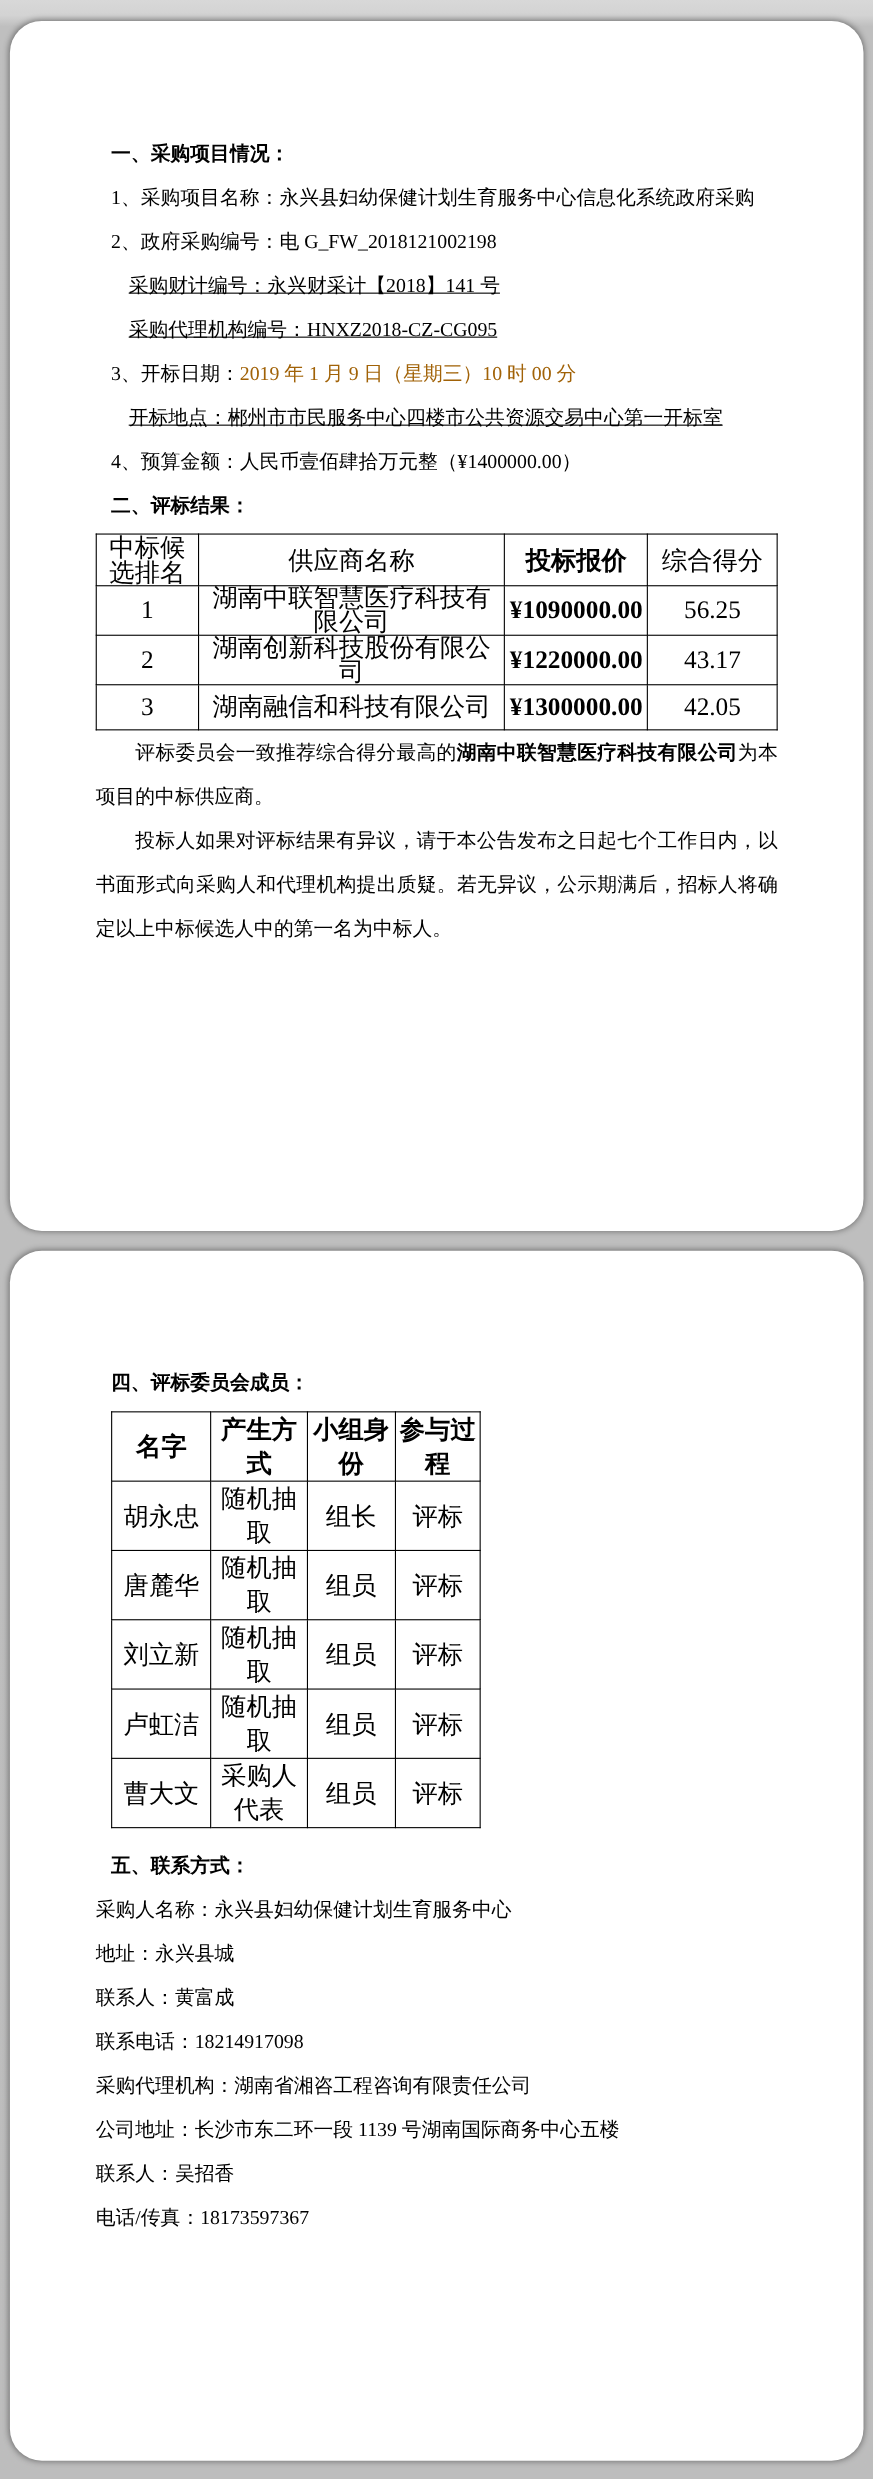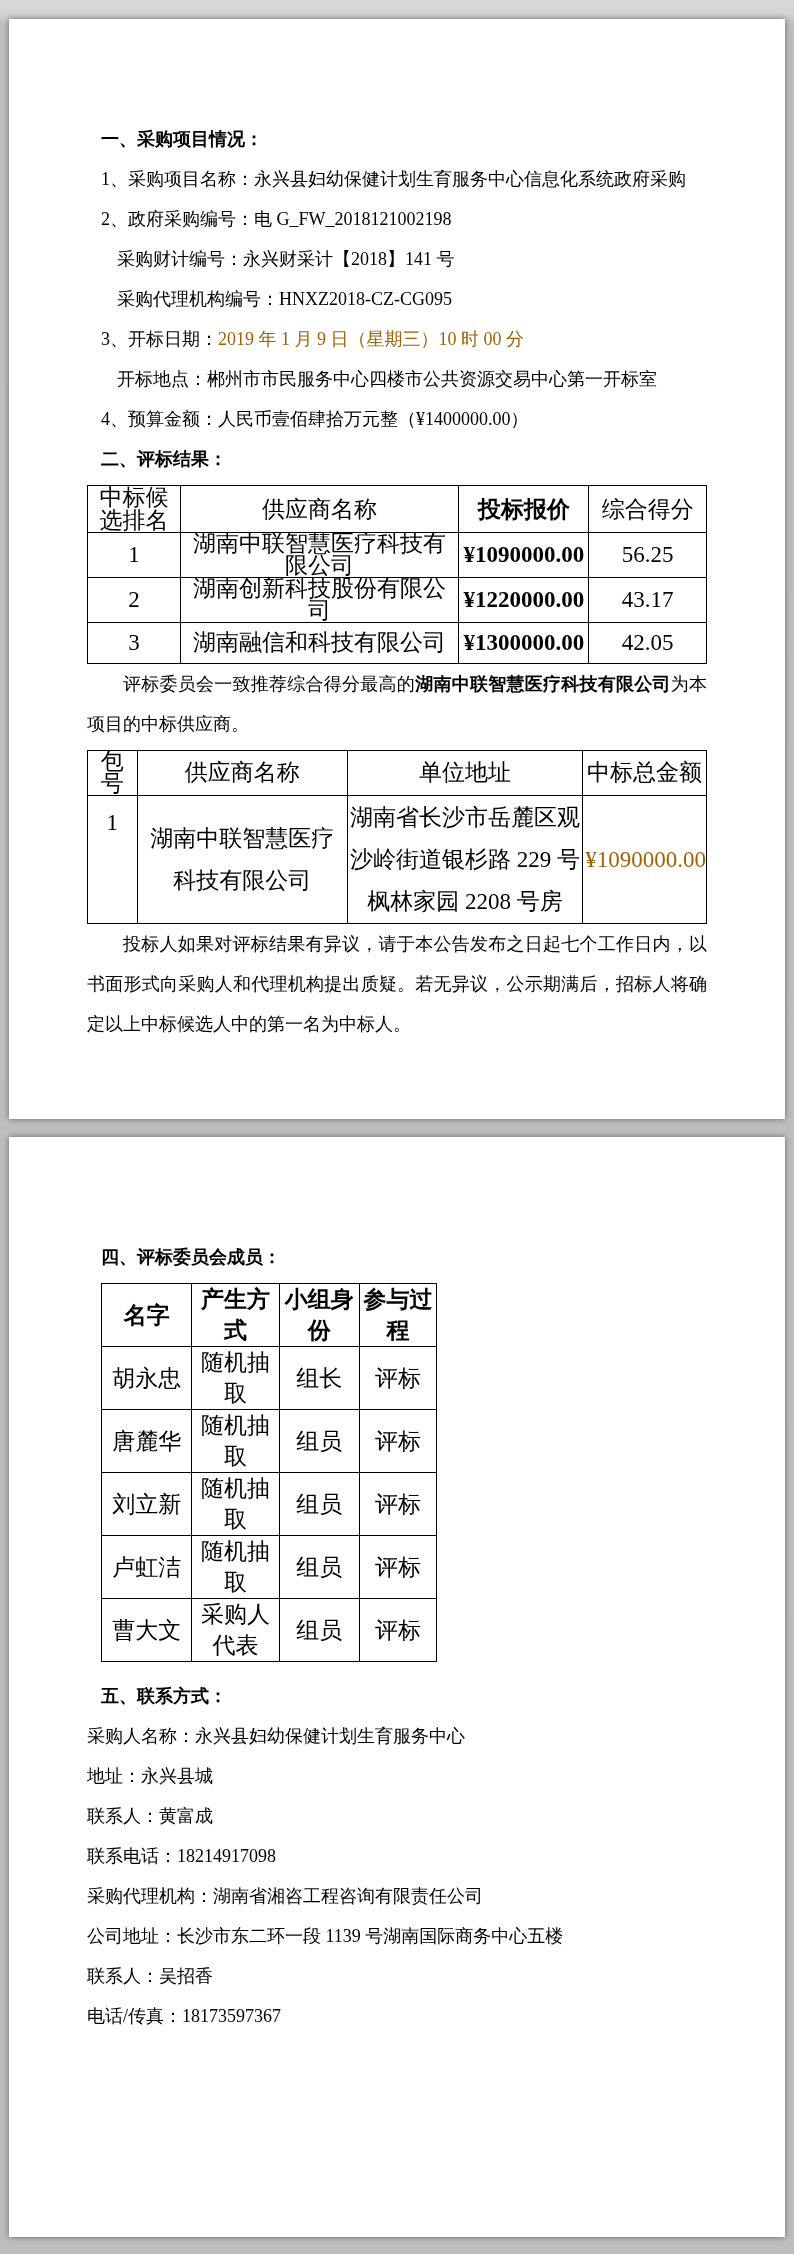--- a/index.html
+++ b/index.html
@@ -6,30 +6,30 @@
   body{
     width:794px;height:2254px;
     background:linear-gradient(180deg,#d8d8d8 0px,#d3d3d3 14px,#bfbfbf 24px,#bdbdbd 100%);
     font-family:"Liberation Serif","DejaVu Serif",serif;
     color:#000;
     overflow:hidden;
   }
   .page{
     width:776px;margin:16px auto;background:#ffffff;
     box-shadow:0 0 6px rgba(0,0,0,.45);
-    overflow:hidden;box-sizing:border-box;
+    overflow:hidden;box-sizing:border-box;border-radius:29px;
   }
   .page-1{height:1100px;margin-top:19px;margin-bottom:18px;}
   .page-2{height:1100px;}
   .content{padding:100px 78px 0 78px;}
   .line{font-size:18px;line-height:40px;margin:0;}
   .nowrap{white-space:nowrap;}
   .h{font-weight:bold;padding-left:14px;}
   .item{padding-left:14px;}
-  .sub{padding-left:30px;}
+  .sub{padding-left:30px;text-decoration:underline;}
   .para{text-indent:2em;text-align:justify;}
   .blue{color:#a16207;}
   .bold{font-weight:bold;}
   table{border-collapse:collapse;width:100%;margin-top:6px;font-size:23px;table-layout:fixed;}
   th,td{border:1px solid #000;text-align:center;font-weight:normal;padding:0 2px;box-sizing:border-box;}
   
   .bid-table th{height:46px;line-height:23px;}
   .bid-table td{height:41px;line-height:22px;}
   .bid-table .c1{width:15%;}
   .bid-table .c2{width:45%;}
@@ -96,36 +96,20 @@
         <td class="c2">湖南融信和科技有限公司</td>
         <td class="c3">¥1300000.00</td>
         <td class="c4">42.05</td>
       </tr>
     </tbody>
       </table>
 
     <p class="line para"><span>评标委员会一致推荐综合得分最高的</span><span class="bold">湖南中联智慧医疗科技有限公司</span><span>为本项目的中标供应商。</span></p>
 
 
-    <table class="award-table">
-      <tbody>
-          <tr>
-        <th class="c1">包号</th>
-        <th class="c2">供应商名称</th>
-        <th class="c3">单位地址</th>
-        <th class="c4">中标总金额</th>
-      </tr>
-      <tr>
-        <td class="c1 top">1</td>
-        <td class="c2">湖南中联智慧医疗科技有限公司</td>
-        <td class="c3">湖南省长沙市岳麓区观沙岭街道银杉路 229 号枫林家园 2208 号房</td>
-        <td class="c4 blue nowrap">¥1090000.00</td>
-      </tr>
-    </tbody>
-      </table>
 
     <p class="line para">投标人如果对评标结果有异议，请于本公告发布之日起七个工作日内，以书面形式向采购人和代理机构提出质疑。若无异议，公示期满后，招标人将确定以上中标候选人中的第一名为中标人。</p>
 
   </div>
 </div>
 
 <div class="page page-2">
   <div class="content">
 
     <p class="line h nowrap">四、评标委员会成员：</p>

